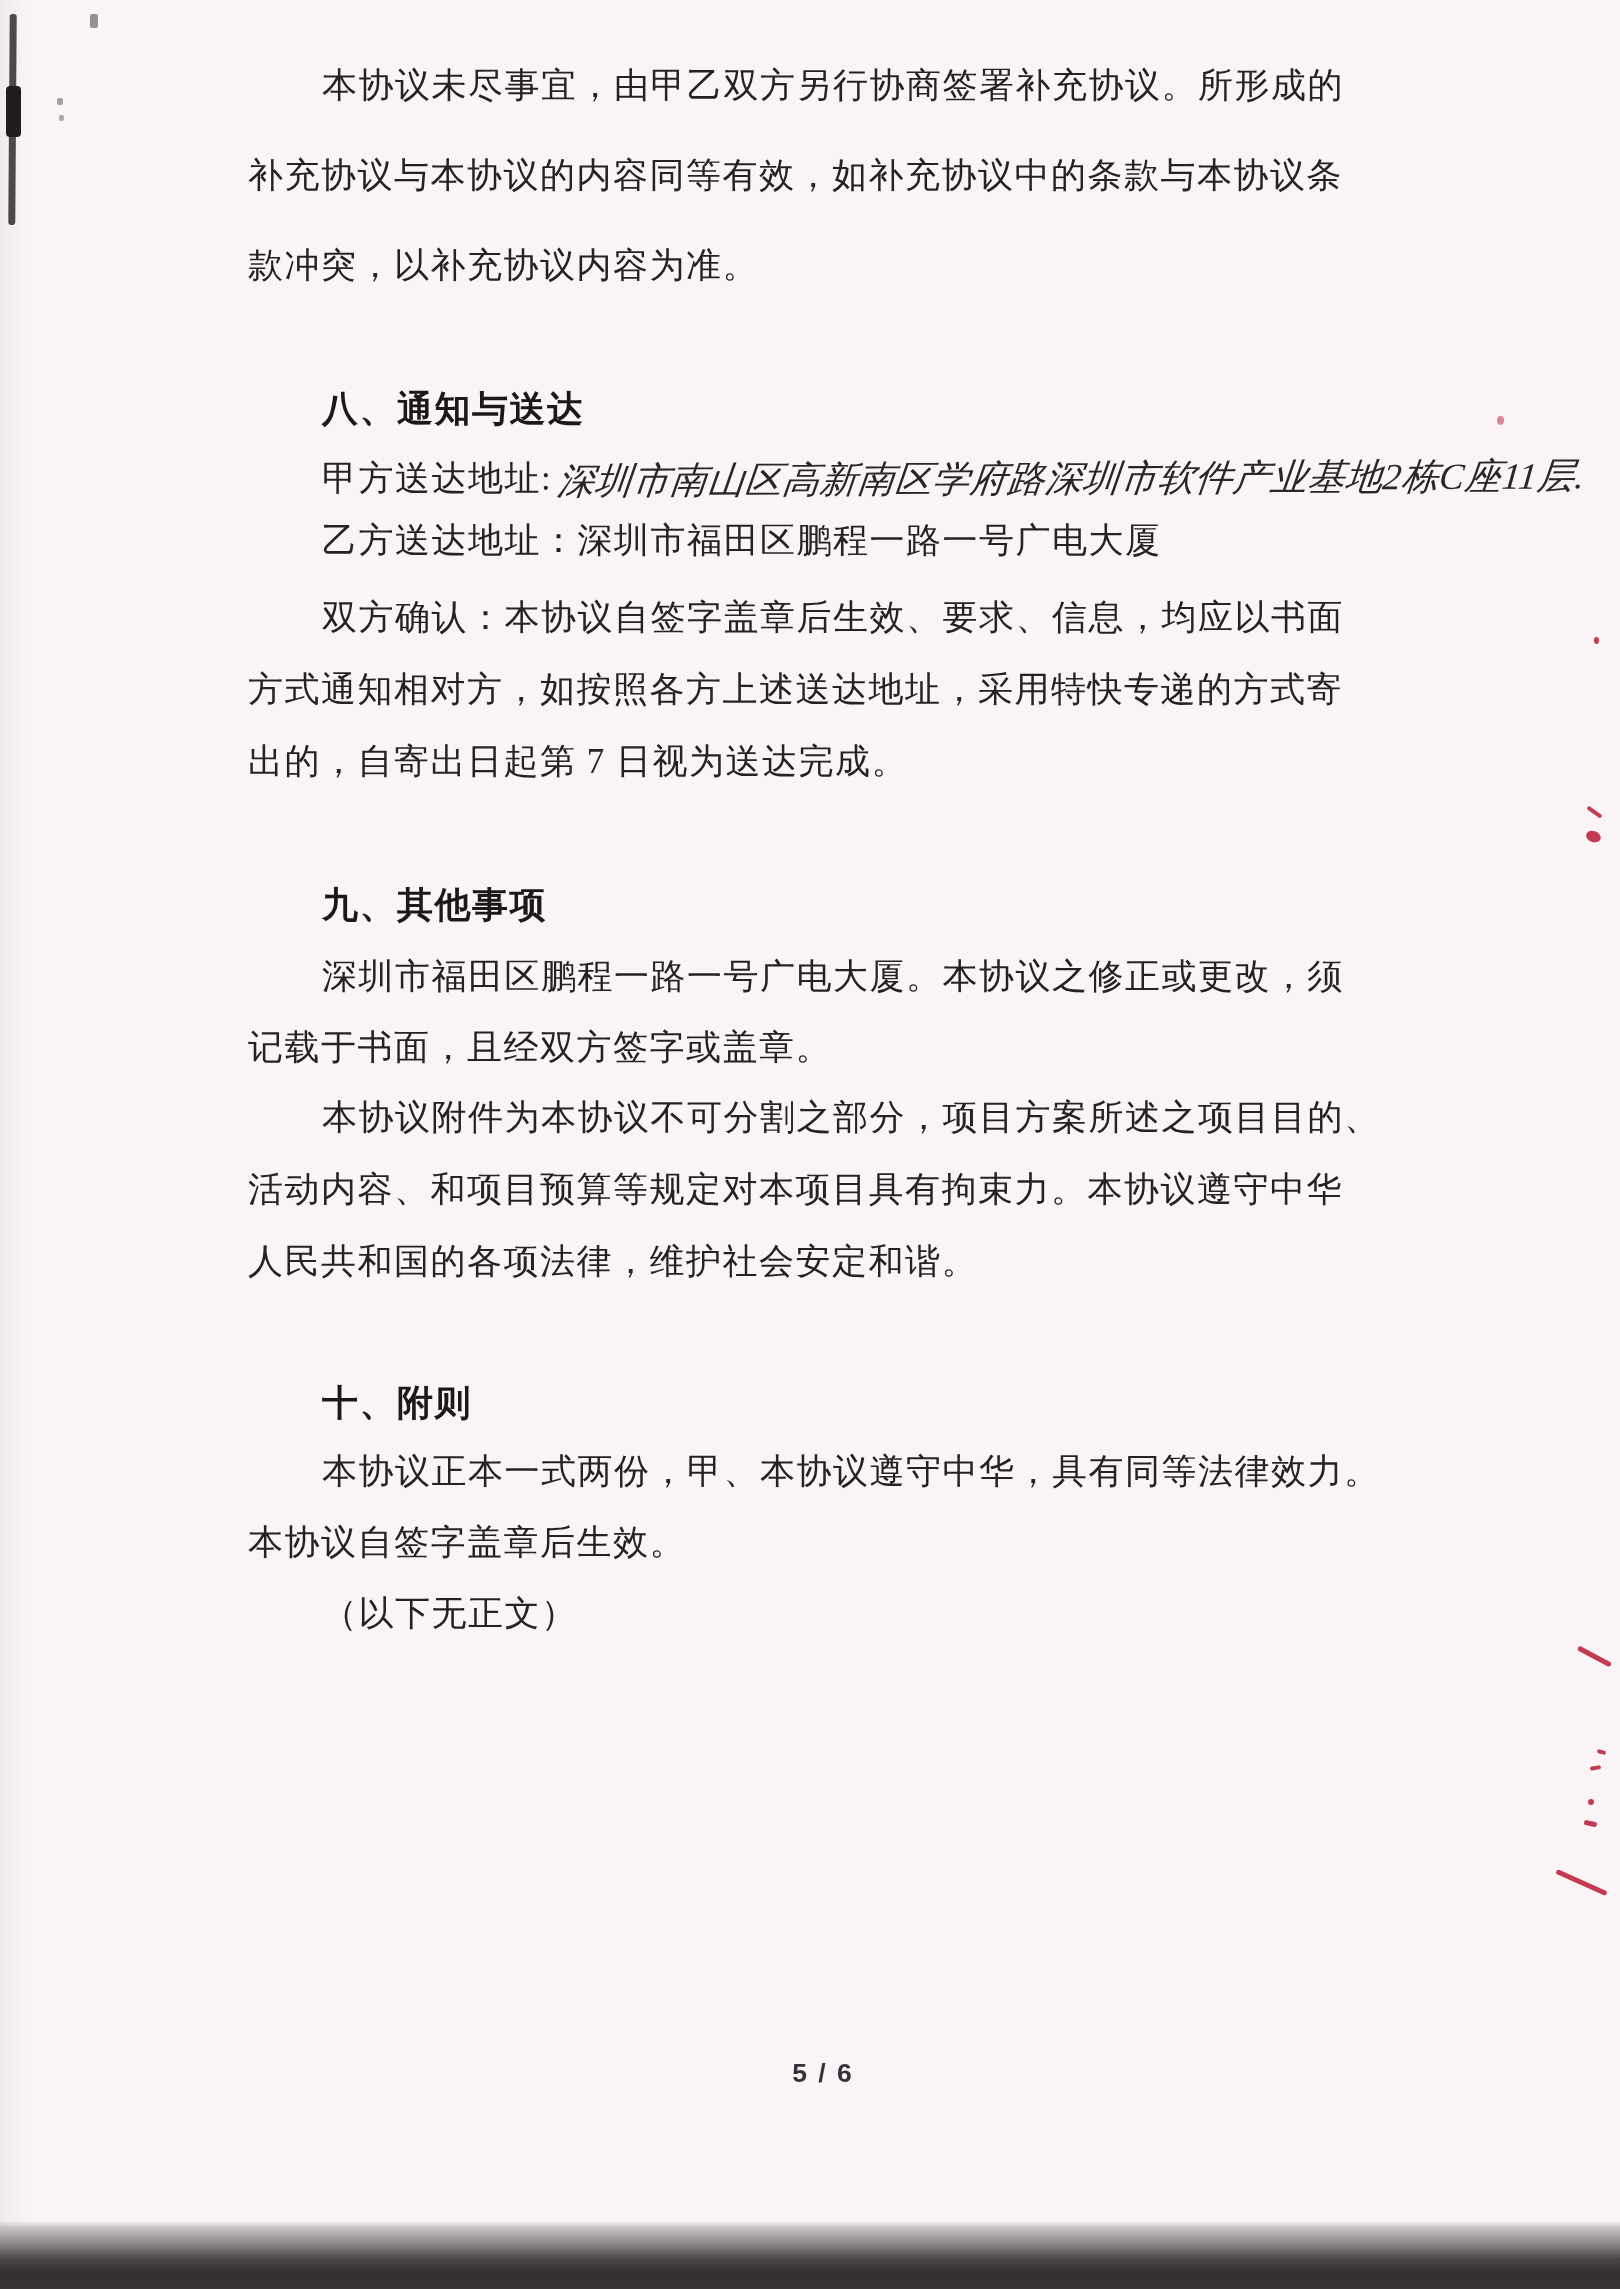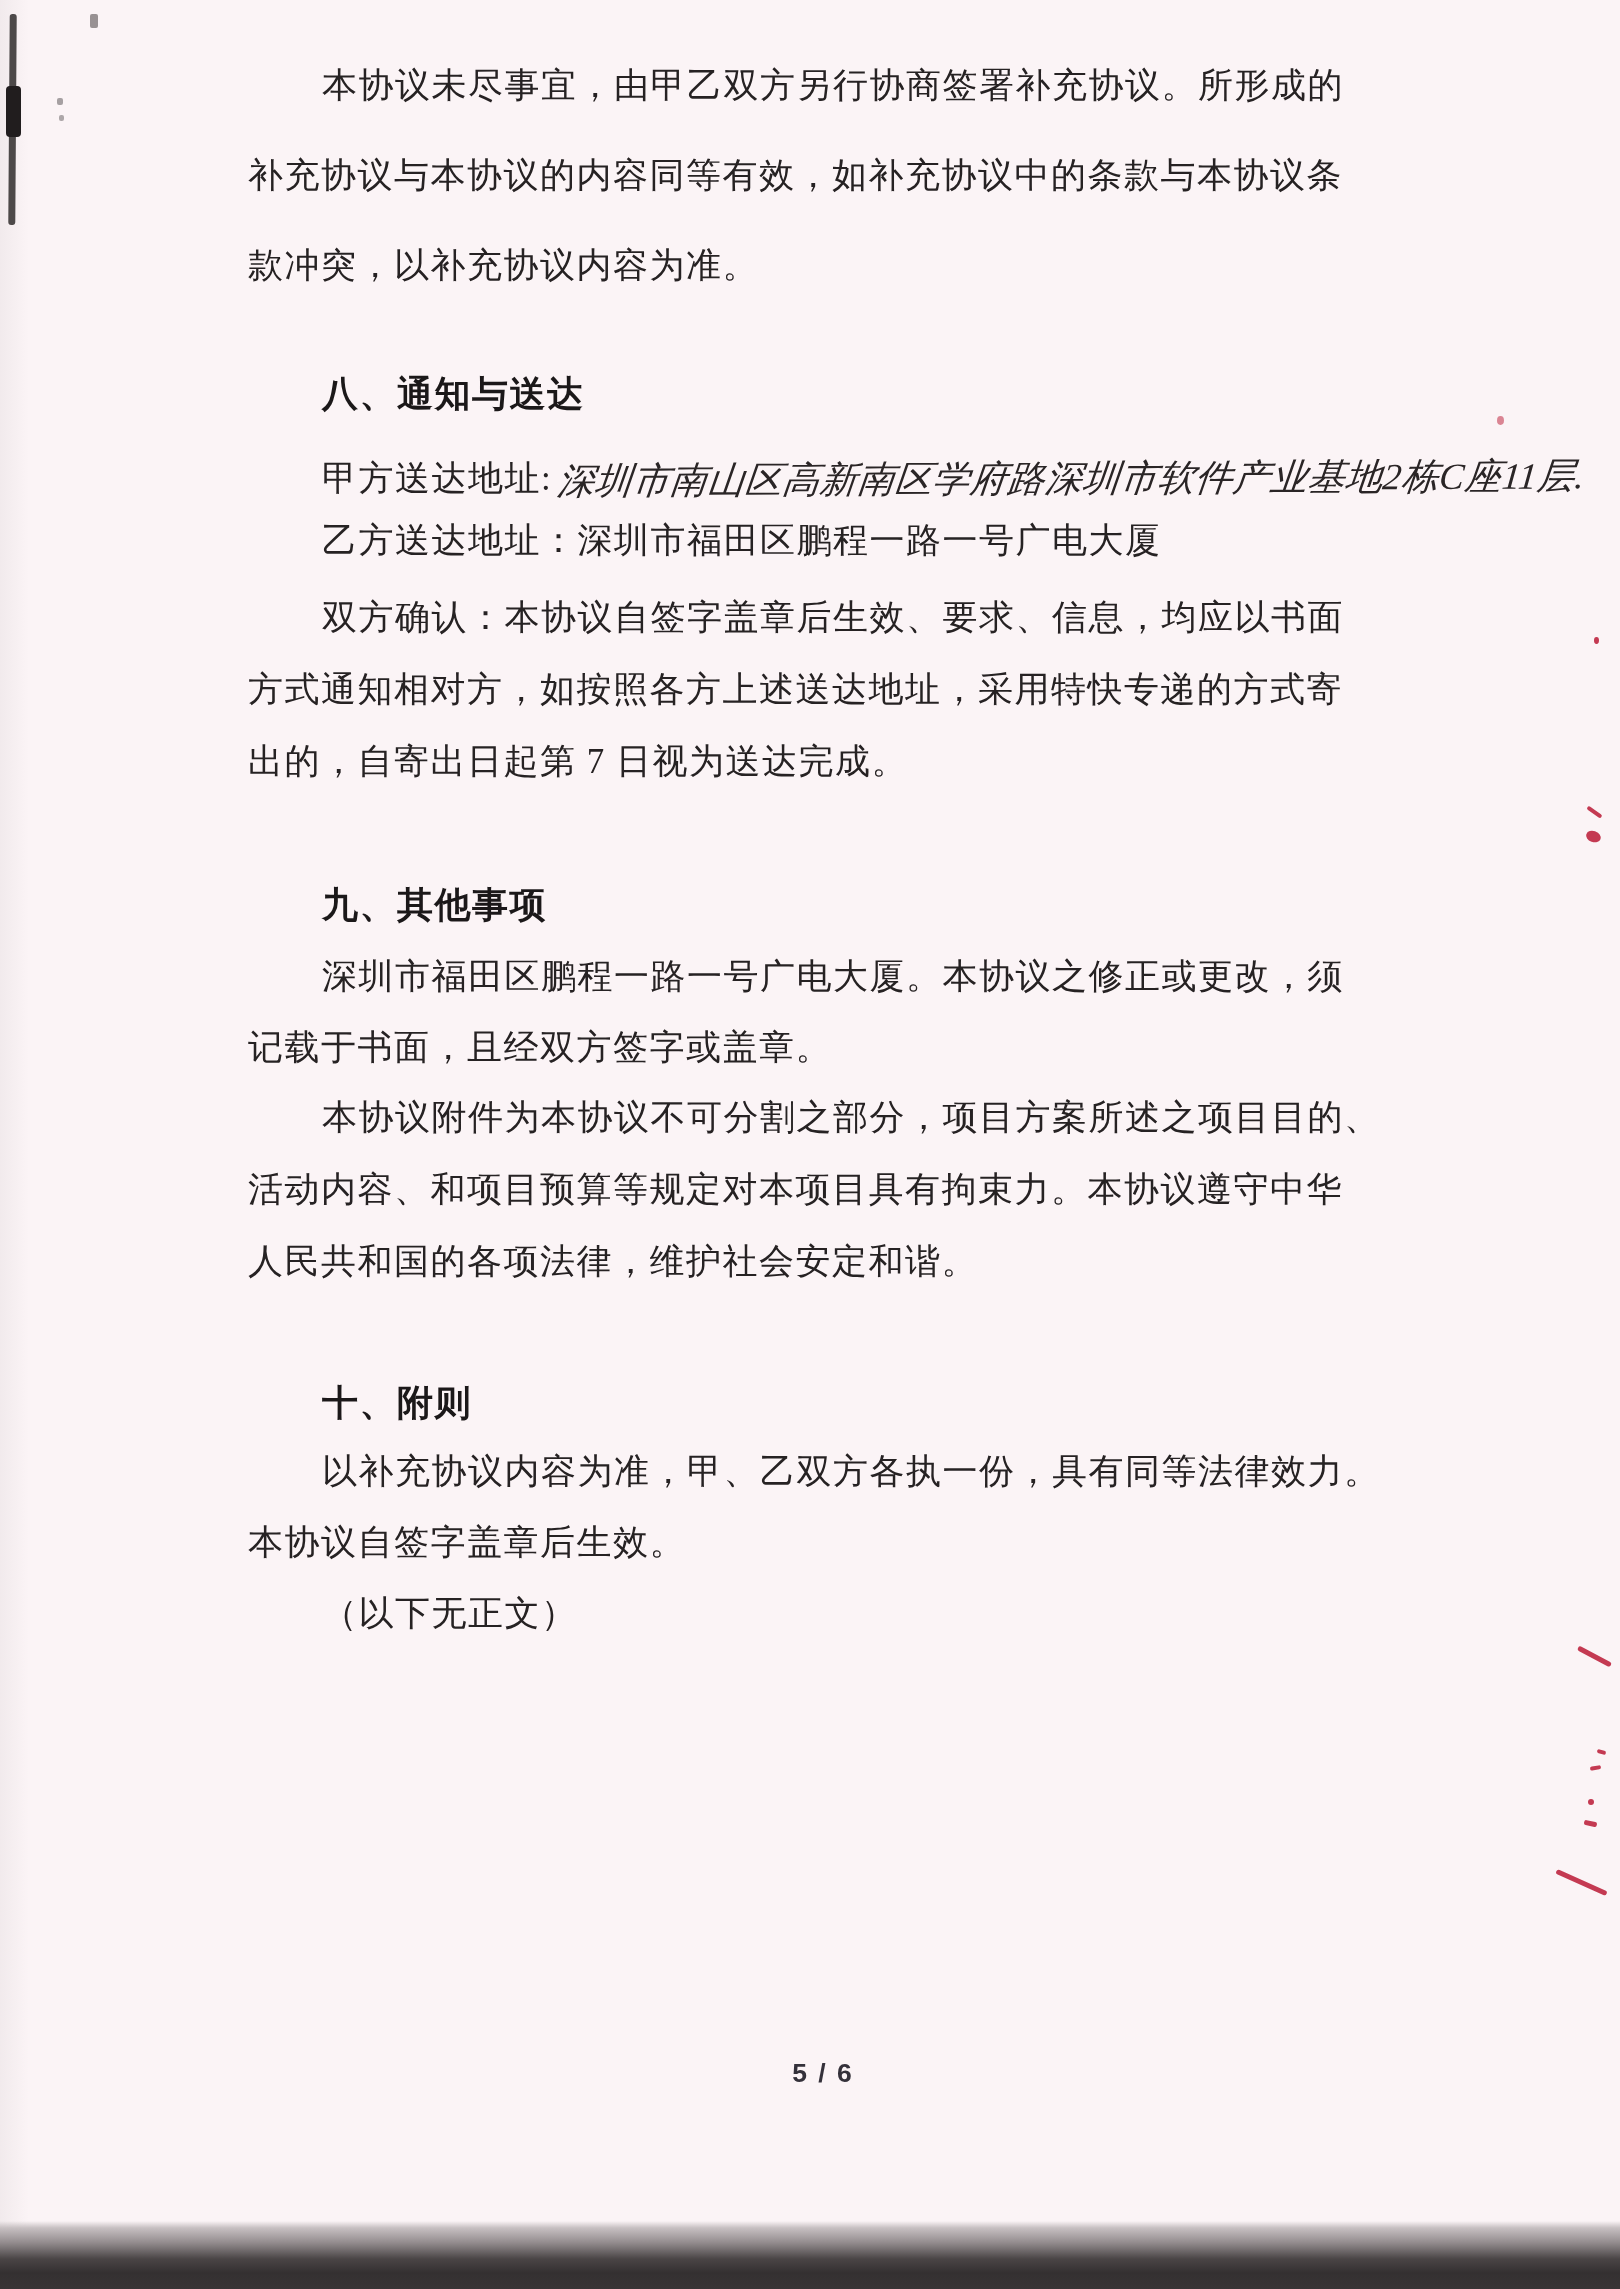--- a/index.html
+++ b/index.html
@@ -26,21 +26,21 @@
   
   .block{position:absolute;left:248px;width:1235px;}
   .tline{white-space:nowrap;font-size:35px;letter-spacing:1.5px;}
   .indent{padding-left:74px;}
   .heading .tline{
     font-family:"Liberation Sans","DejaVu Sans",sans-serif;
     font-weight:bold;font-size:36px;letter-spacing:1.5px;
     color:var(--heading-text);
   }
   .b-intro{top:41px;line-height:90px;}
-  .b-h8{top:359px;line-height:69px;}
+  .b-h8{top:374px;line-height:69px;}
   .b-pa{top:443px;line-height:69px;}
   .b-pb{top:506px;line-height:69px;}
   .b-confirm{top:582px;line-height:72px;}
   .b-h9{top:870px;line-height:69px;}
   .b-p9a{top:941px;line-height:71px;}
   .b-p9b{top:1082px;line-height:72px;}
   .b-h10{top:1368px;line-height:69px;}
   .b-p10{top:1436px;line-height:71px;}
   .b-closing{top:1578px;line-height:71px;}
   .handwritten{
@@ -119,21 +119,21 @@
   <div class="block b-p9b">
     <div class="tline indent">本协议附件为本协议不可分割之部分，项目方案所述之项目目的、</div>
     <div class="tline">活动内容、和项目预算等规定对本项目具有拘束力。本协议遵守中华</div>
     <div class="tline">人民共和国的各项法律，维护社会安定和谐。</div>
   </div>
 
   <div class="block b-h10 heading">
     <div class="tline indent">十、附则</div>
   </div>
   <div class="block b-p10">
-    <div class="tline indent">以补充协议内容为准，甲、乙双方各执一份，具有同等法律效力。</div>
+    <div class="tline indent">本协议正本一式两份，甲、本协议遵守中华，具有同等法律效力。</div>
     <div class="tline">本协议自签字盖章后生效。</div>
   </div>
   <div class="block b-closing">
     <div class="tline indent">（以下无正文）</div>
   </div>
 
   <div class="footer">5 / 6</div>
 
   <div class="streak1"></div>
   <div class="streak2"></div>

